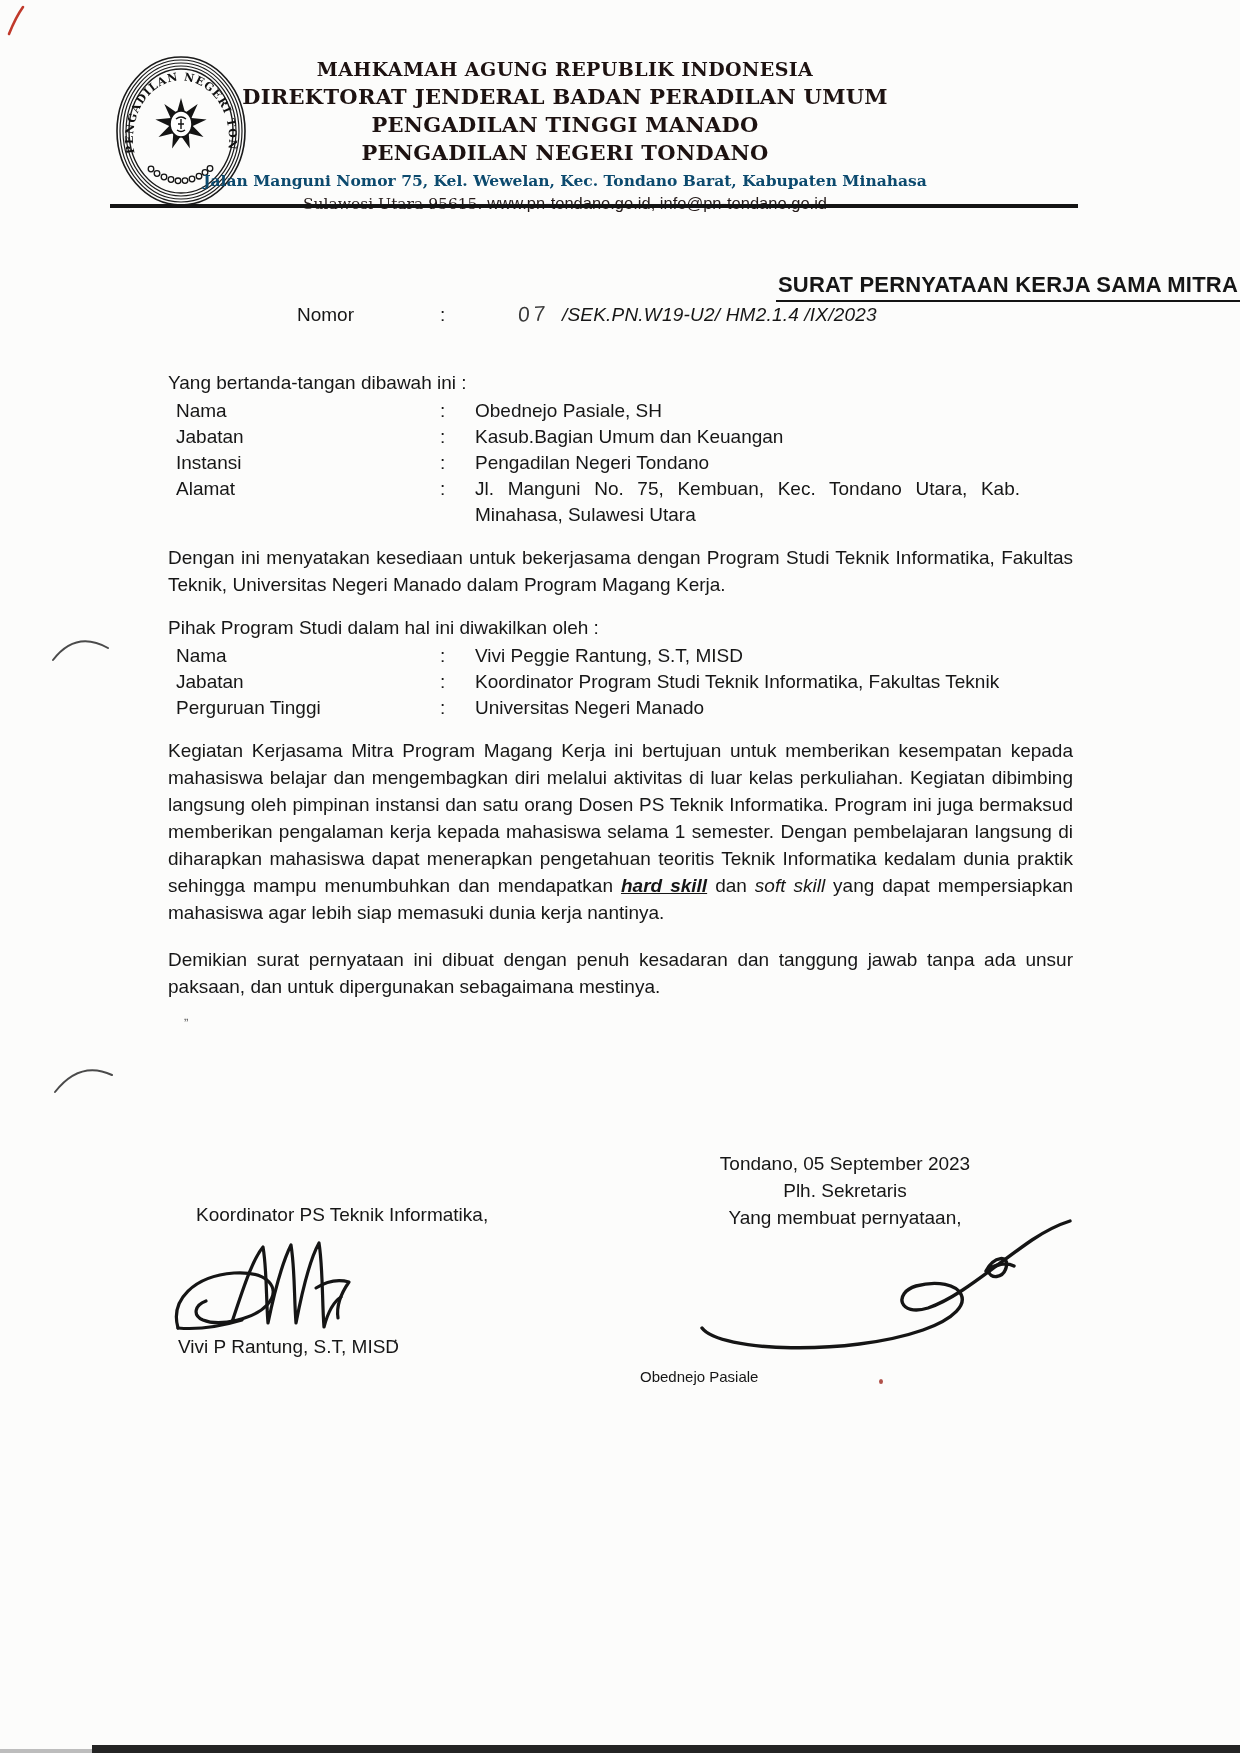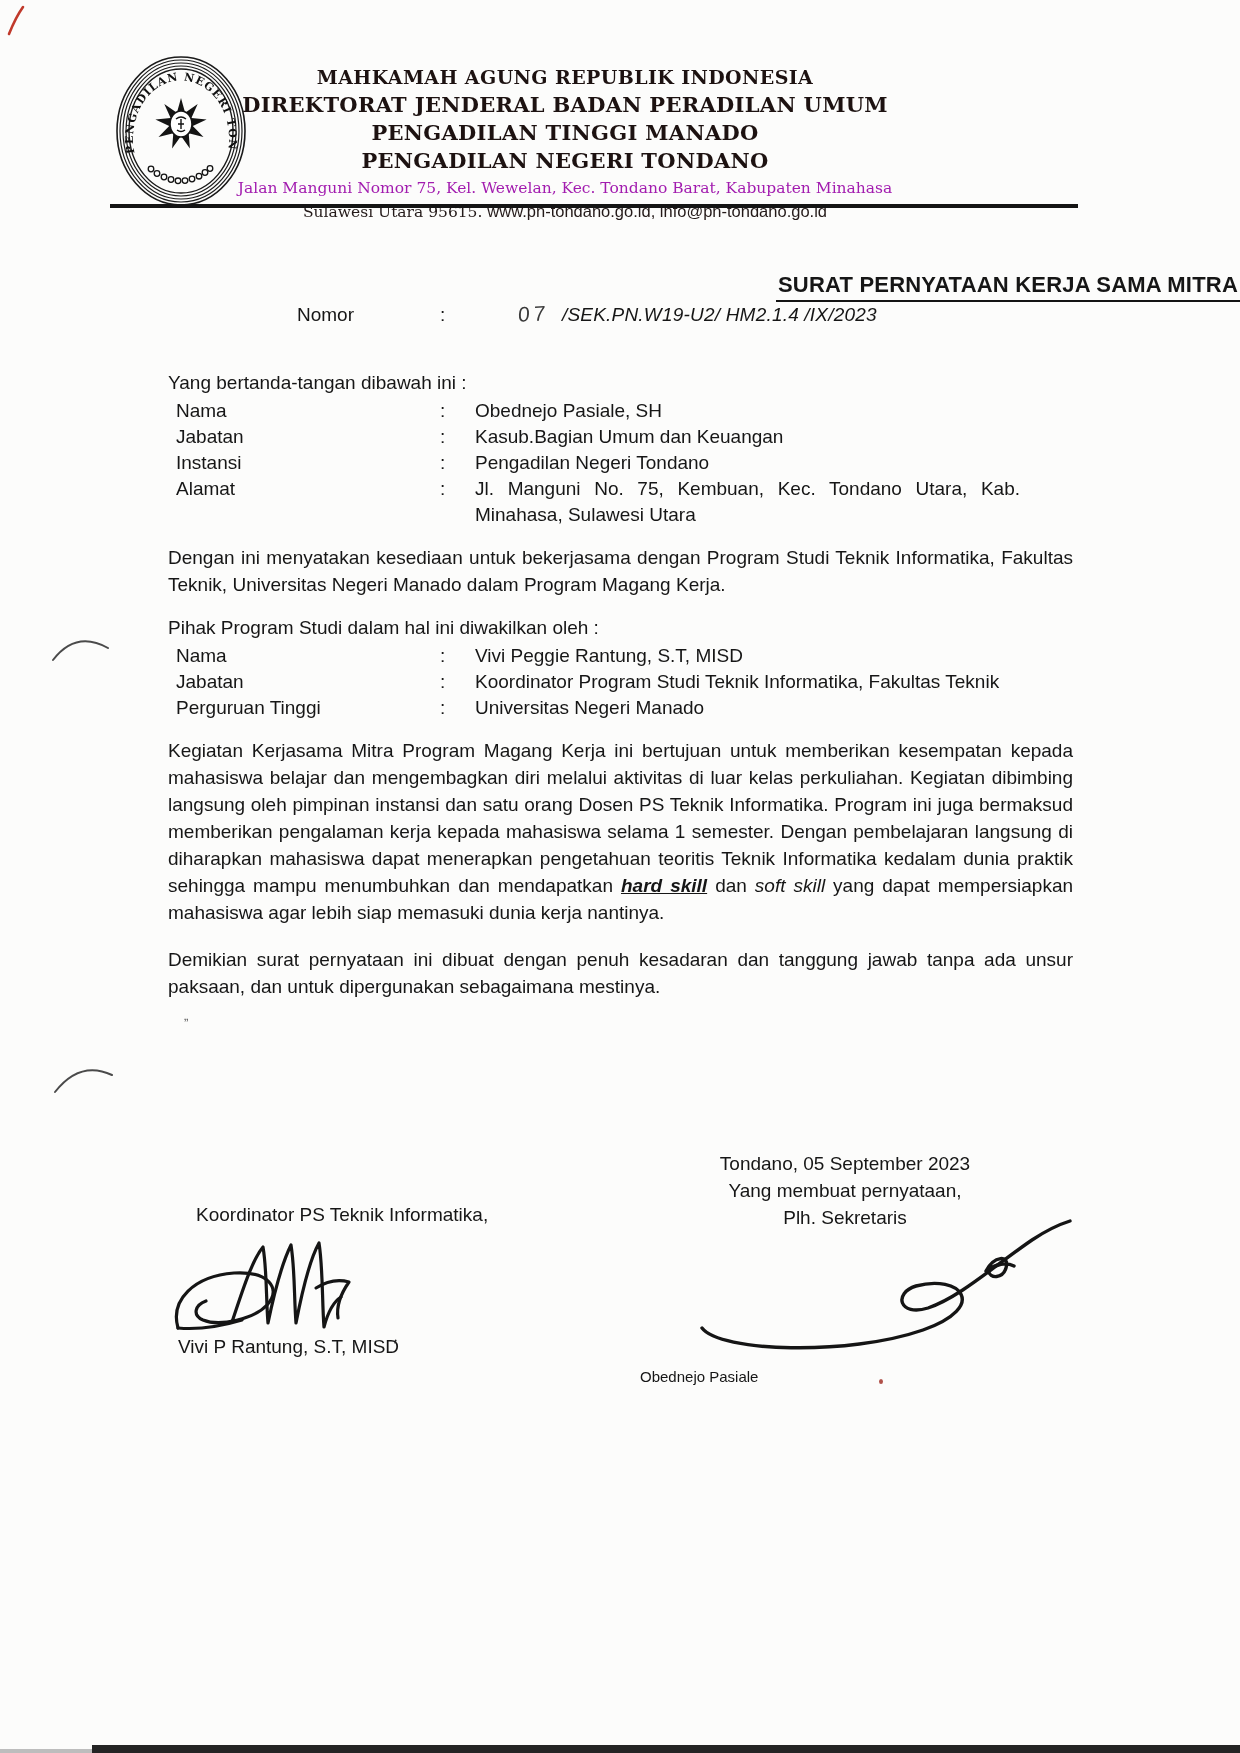--- a/index.html
+++ b/index.html
@@ -16,23 +16,23 @@
 
   
   .seal { position:absolute; left:112px; top:52px; width:138px; height:158px; }
   .lh-text {
     position:absolute; left:130px; top:56px; width:870px;
     text-align:center;
     font-family:"DejaVu Serif", serif;
     font-weight:bold;
     color:#1d1211;
   }
-  .lh-line1 { font-size:19px; line-height:27px; letter-spacing:.4px;margin-top:8px; }
+  .lh-line1 { font-size:19px; line-height:27px; letter-spacing:.4px; }
   .lh-line2, .lh-line3, .lh-line4 { font-size:21px; line-height:28px; letter-spacing:.3px; }
-  .lh-addr1 { font-family:"DejaVu Serif", serif; font-weight:normal; font-size:15.5px; line-height:23px; margin-top:2px; color:#a21caf;}
+  .lh-addr1 { font-family:"DejaVu Serif", serif; font-weight:bold; font-size:15.5px; line-height:23px; margin-top:2px; color:#0c4a6e;}
   .lh-addr2 { font-weight:normal; font-size:15.5px; line-height:23px; color:#241a19; font-family:"DejaVu Serif", serif;}
   .lh-addr2 .contact { font-family:"Liberation Sans", sans-serif; font-size:16.5px; }
   .header-rule { position:absolute; left:110px; top:204px; width:968px; height:4px; background:#141414; }
 
   
   .title-row { position:absolute; left:0; top:272px; width:100%; text-align:right; }
   .doc-title {
     display:inline-block;
     font-size:22px; font-weight:bold; letter-spacing:.2px;
     border-bottom:2.5px solid #141414; padding:0 2px 2px 2px;
@@ -187,22 +187,22 @@
       <span>dan</span>
       <span class="soft-skill">soft skill</span>
       <span>yang dapat mempersiapkan mahasiswa agar lebih siap memasuki dunia kerja nantinya.</span>
     </p>
 
     <p class="para gap-lg">Demikian surat pernyataan ini dibuat dengan penuh kesadaran dan tanggung jawab tanpa ada unsur paksaan, dan untuk dipergunakan sebagaimana mestinya.</p>
   </div>
 
   <div class="closing-right">
     <div>Tondano, 05 September 2023</div>
+    <div>Plh. Sekretaris</div>
     <div>Yang membuat pernyataan,</div>
-    <div>Plh. Sekretaris</div>
   </div>
   <div class="left-role">Koordinator PS Teknik Informatika,</div>
 
   <svg class="sig-left" viewBox="0 0 270 125">
     <g stroke="#151515" stroke-width="3.2" fill="none" stroke-linecap="round" stroke-linejoin="round">
       <path d="M 8,98 C 0,70 24,46 64,43 C 98,41 112,58 97,75 C 84,89 50,97 33,90 C 22,85 25,75 36,71"></path>
       <path d="M 8,98 C 30,100 52,96 72,90"></path>
       <path d="M 62,92 C 72,62 82,30 93,17 C 97,40 96,70 98,93 C 104,64 112,33 121,15 C 125,40 124,68 126,93 C 132,62 140,29 149,13 C 153,38 152,72 154,97 C 158,82 163,72 171,67"></path>
       <path d="M 146,58 C 157,51 168,49 179,52 C 172,62 166,75 168,88"></path>
     </g>

